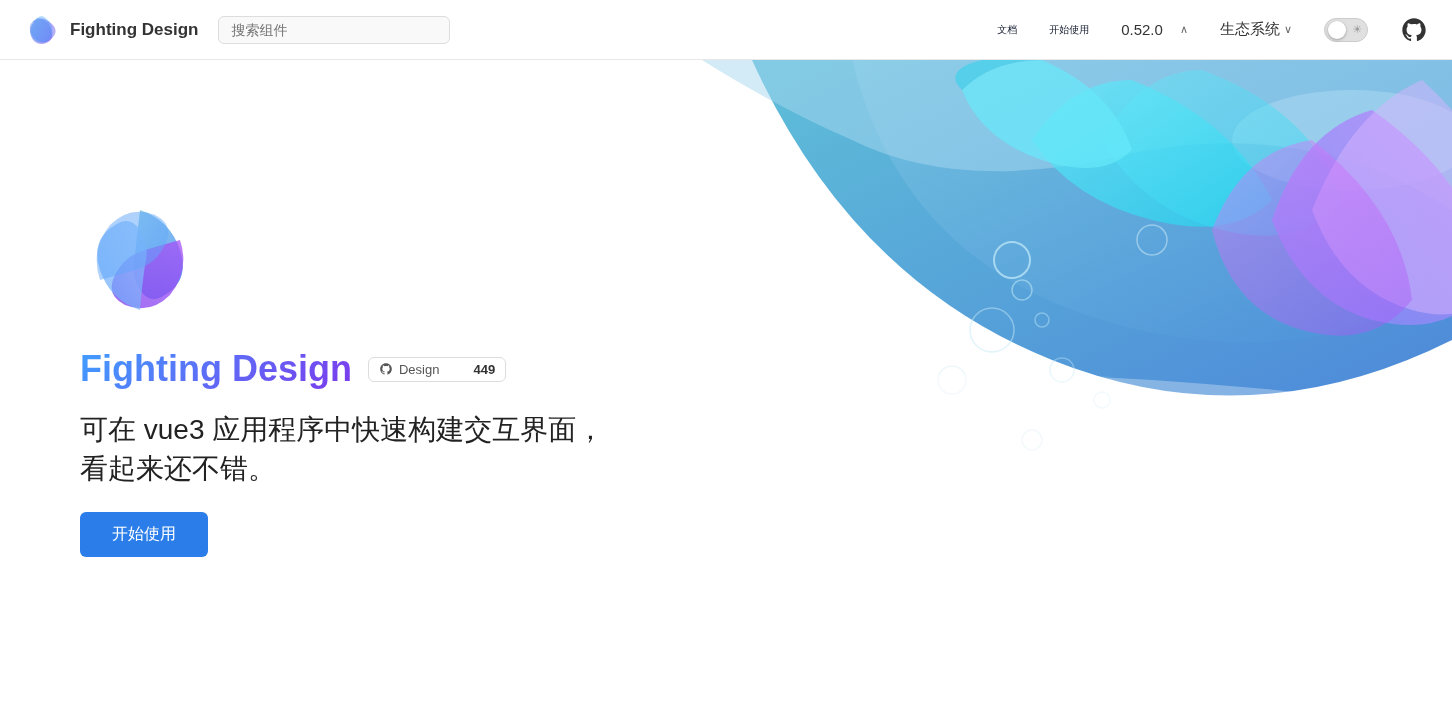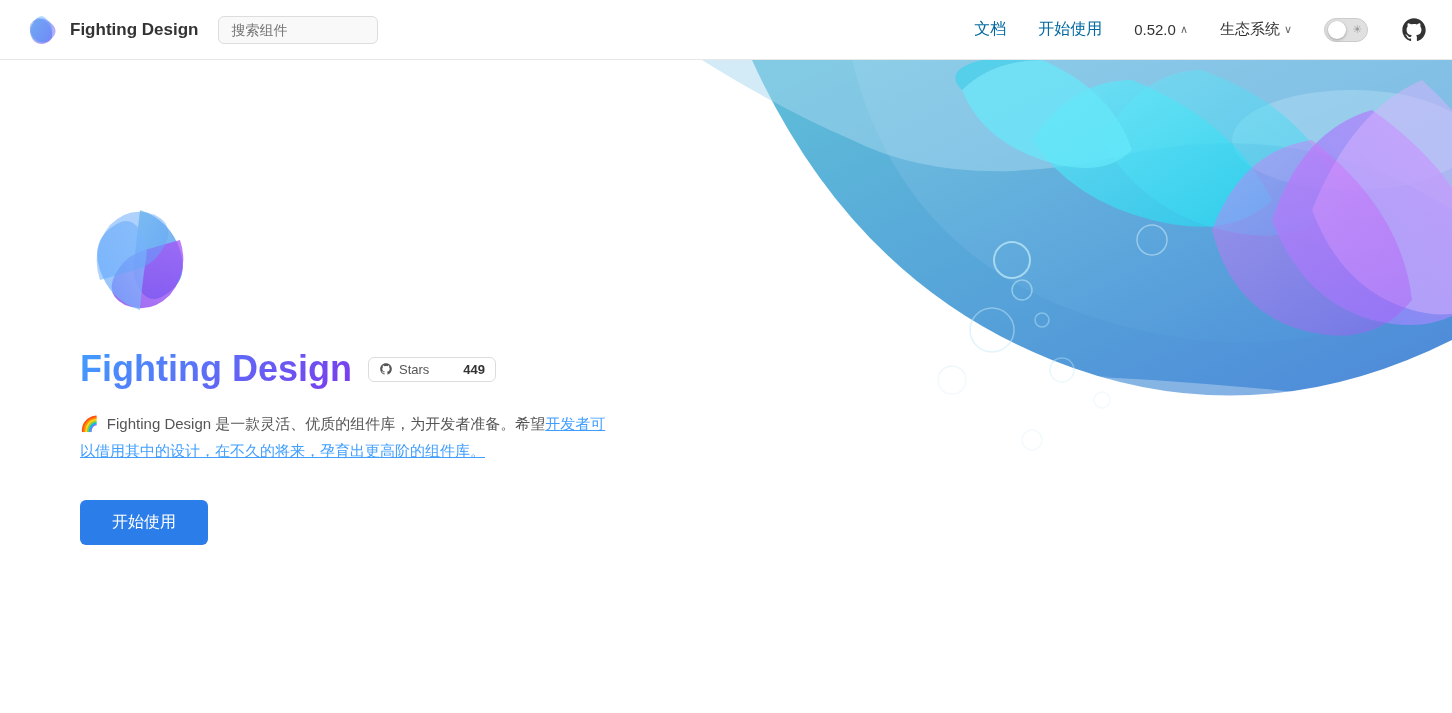--- a/index.html
+++ b/index.html
@@ -32,47 +32,47 @@
       font-weight: 600;
       color: #333;
     }
     .search-box {
       margin-left: 20px;
       display: flex;
       align-items: center;
       border: 1px solid #ddd;
       border-radius: 6px;
       padding: 5px 12px;
-      width: 160px;
+      width: 232px;
       background: #f9f9f9;
     }
     .search-box input {
       border: none;
       background: transparent;
       outline: none;
       font-size: 14px;
       color: #999;
       width: 100%;
     }
     .navbar-right {
       margin-left: auto;
       display: flex;
       align-items: center;
       gap: 32px;
     }
     .nav-link {
-      font-size: 16px;
-      color: #0369a1;
+      font-size: 10px;
+      color: #0f172a;
       cursor: pointer;
       text-decoration: none;
     }
     .nav-version {
       display: flex;
       align-items: center;
-      gap: 4px;
+      gap: 17px;
       font-size: 15px;
       color: #333;
       cursor: pointer;
     }
     .nav-dropdown {
       display: flex;
       align-items: center;
       gap: 4px;
       font-size: 15px;
       color: #333;
@@ -351,30 +351,27 @@
     </svg>
 
     
     <div class="hero-title-row">
       <h1 class="hero-title">Fighting Design</h1>
       <div class="stars-badge">
 
         <svg width="14" height="14" viewBox="0 0 24 24" fill="#555">
           <path d="M12 2C6.477 2 2 6.477 2 12c0 4.418 2.865 8.166 6.839 9.489.5.092.682-.217.682-.482 0-.237-.009-.868-.013-1.703-2.782.604-3.369-1.342-3.369-1.342-.454-1.154-1.11-1.462-1.11-1.462-.908-.62.069-.608.069-.608 1.003.07 1.531 1.03 1.531 1.03.892 1.529 2.341 1.088 2.91.832.092-.647.35-1.088.636-1.338-2.22-.253-4.555-1.11-4.555-4.943 0-1.091.39-1.984 1.029-2.683-.103-.253-.446-1.27.098-2.647 0 0 .84-.269 2.75 1.025A9.564 9.564 0 0112 6.844c.85.004 1.705.115 2.504.337 1.909-1.294 2.747-1.025 2.747-1.025.546 1.377.202 2.394.1 2.647.64.699 1.028 1.592 1.028 2.683 0 3.842-2.339 4.687-4.566 4.935.359.309.678.919.678 1.852 0 1.336-.012 2.415-.012 2.743 0 .267.18.578.688.48C19.138 20.163 22 16.418 22 12c0-5.523-4.477-10-10-10z"></path>
         </svg>
-        <span>Stars</span>
+        <span>Design</span>
         <span class="stars-count">449</span>
       </div>
     </div>
 
     
-
-    
-    <p class="hero-description">
-      <span class="emoji">🌈</span>
-      <span>Fighting Design 是一款灵活、优质的组件库，为开发者准备。希望<a href="#">开发者可以借用其中的设计，在不久的将来，孕育出更高阶的组件库。</a></span>
-    </p>
+    <p class="hero-tagline">可在 vue3 应用程序中快速构建交互界面，看起来还不错。</p>
+
+    
 
     
     <button class="btn-start">开始使用</button>
   </div>
 
 </section>
 
 </body></html>

